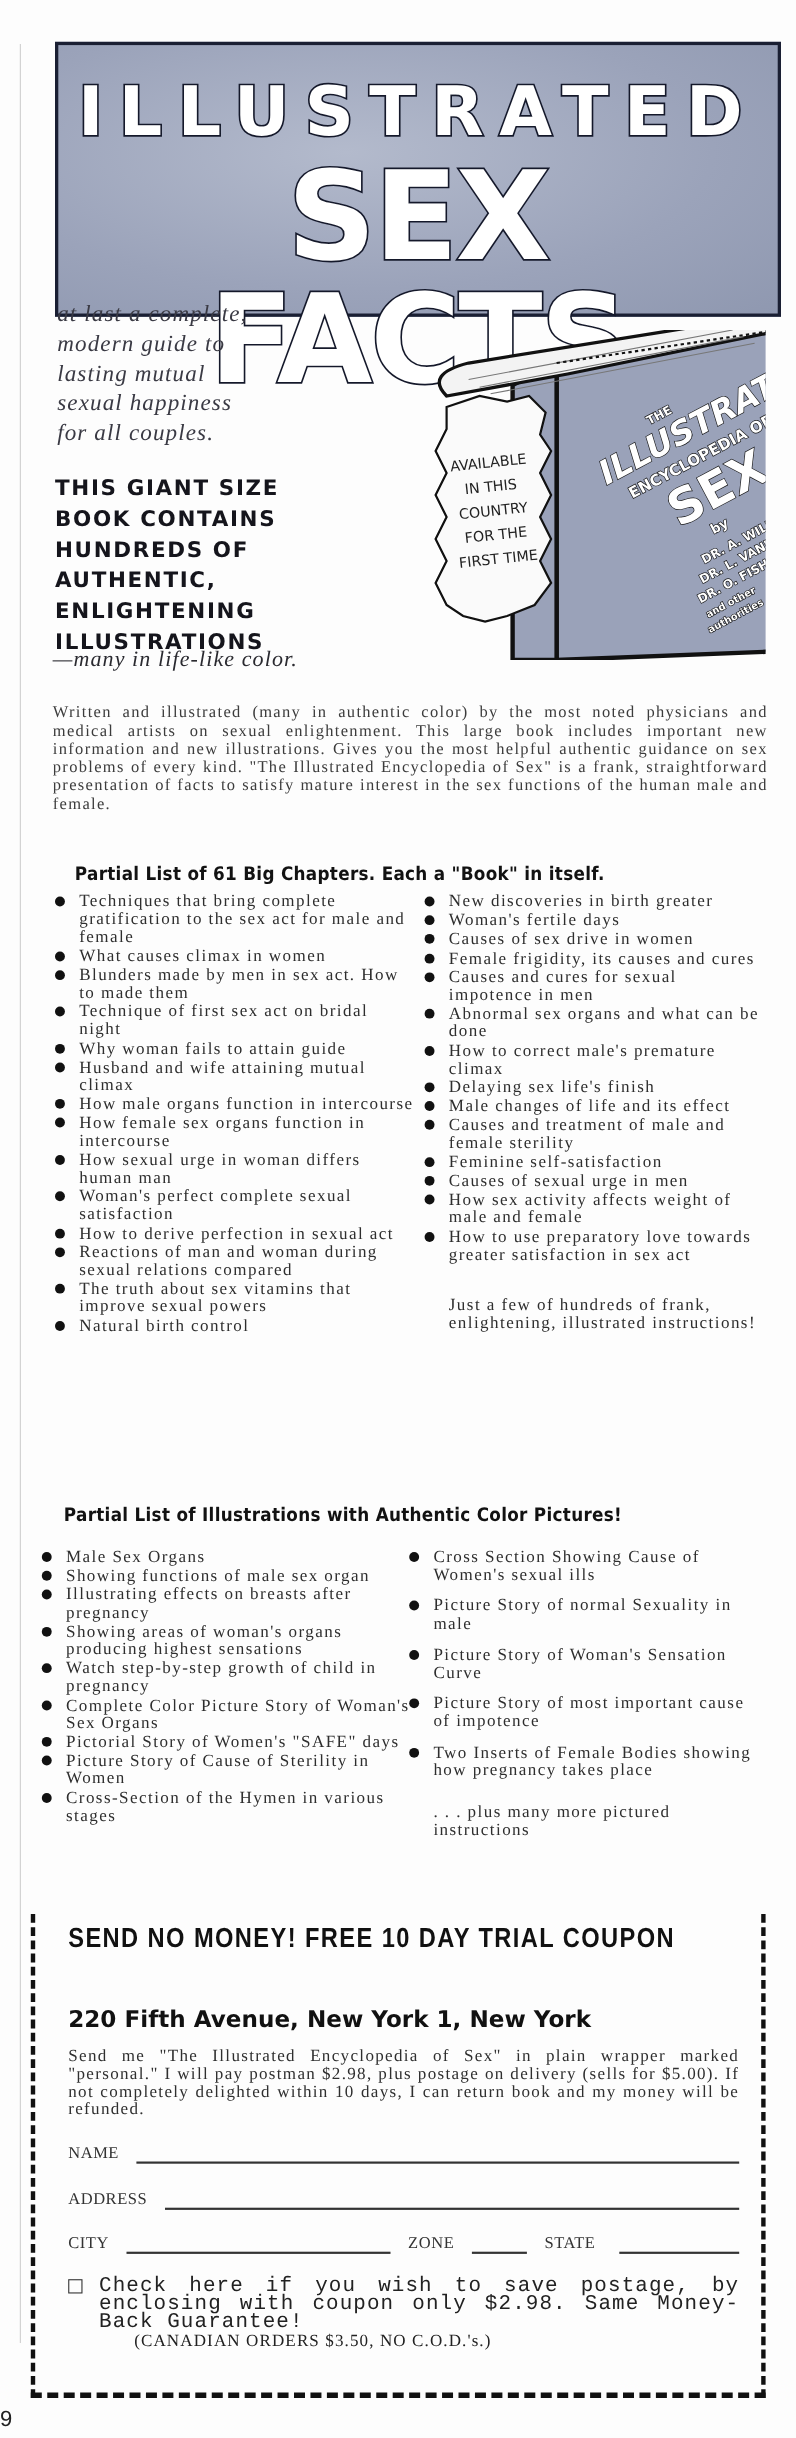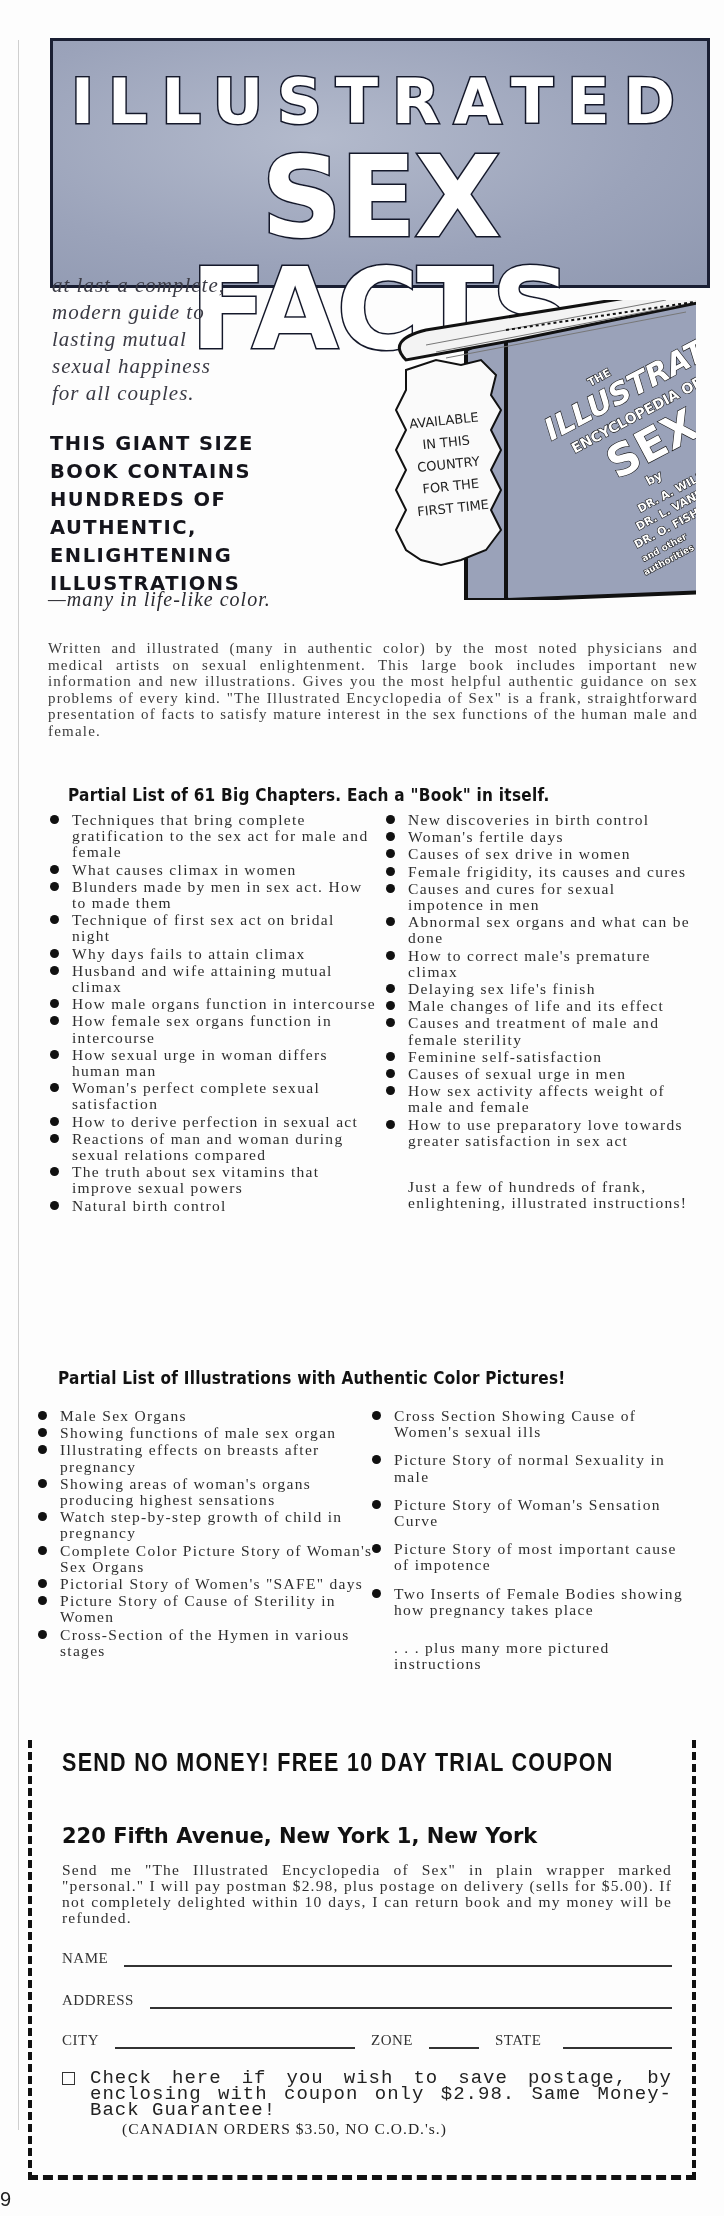--- a/index.html
+++ b/index.html
@@ -147,35 +147,35 @@
 <div class="intro">Written and illustrated (many in authentic color) by the most noted physicians and medical artists on sexual enlightenment. This large book includes important new information and new illustrations. Gives you the most helpful authentic guidance on sex problems of every kind. "The Illustrated Encyclopedia of Sex" is a frank, straightforward presentation of facts to satisfy mature interest in the sex functions of the human male and female.</div>
 
 <div class="section-title" style="left:68px; top:785px;">Partial List of 61 Big Chapters. Each a "Book" in itself.</div>
 
 <div class="col" style="left:48px; top:812px; width:330px;">
   <ul id="ch-left">
       <li><span class="bullet"></span><span>Techniques that bring complete gratification to the sex act for male and female</span></li>
       <li><span class="bullet"></span><span>What causes climax in women</span></li>
       <li><span class="bullet"></span><span>Blunders made by men in sex act. How to made them</span></li>
       <li><span class="bullet"></span><span>Technique of first sex act on bridal night</span></li>
-      <li><span class="bullet"></span><span>Why days fails to attain climax</span></li>
+      <li><span class="bullet"></span><span>Why woman fails to attain guide</span></li>
       <li><span class="bullet"></span><span>Husband and wife attaining mutual climax</span></li>
       <li><span class="bullet"></span><span>How male organs function in intercourse</span></li>
       <li><span class="bullet"></span><span>How female sex organs function in intercourse</span></li>
       <li><span class="bullet"></span><span>How sexual urge in woman differs human man</span></li>
       <li><span class="bullet"></span><span>Woman's perfect complete sexual satisfaction</span></li>
       <li><span class="bullet"></span><span>How to derive perfection in sexual act</span></li>
       <li><span class="bullet"></span><span>Reactions of man and woman during sexual relations compared</span></li>
       <li><span class="bullet"></span><span>The truth about sex vitamins that improve sexual powers</span></li>
       <li><span class="bullet"></span><span>Natural birth control</span></li>
     </ul>
 </div>
 <div class="col" style="left:384px; top:812px; width:310px;">
   <ul id="ch-right">
-      <li><span class="bullet"></span><span>New discoveries in birth control</span></li>
+      <li><span class="bullet"></span><span>New discoveries in birth greater</span></li>
       <li><span class="bullet"></span><span>Woman's fertile days</span></li>
       <li><span class="bullet"></span><span>Causes of sex drive in women</span></li>
       <li><span class="bullet"></span><span>Female frigidity, its causes and cures</span></li>
       <li><span class="bullet"></span><span>Causes and cures for sexual impotence in men</span></li>
       <li><span class="bullet"></span><span>Abnormal sex organs and what can be done</span></li>
       <li><span class="bullet"></span><span>How to correct male's premature climax</span></li>
       <li><span class="bullet"></span><span>Delaying sex life's finish</span></li>
       <li><span class="bullet"></span><span>Male changes of life and its effect</span></li>
       <li><span class="bullet"></span><span>Causes and treatment of male and female sterility</span></li>
       <li><span class="bullet"></span><span>Feminine self-satisfaction</span></li>

